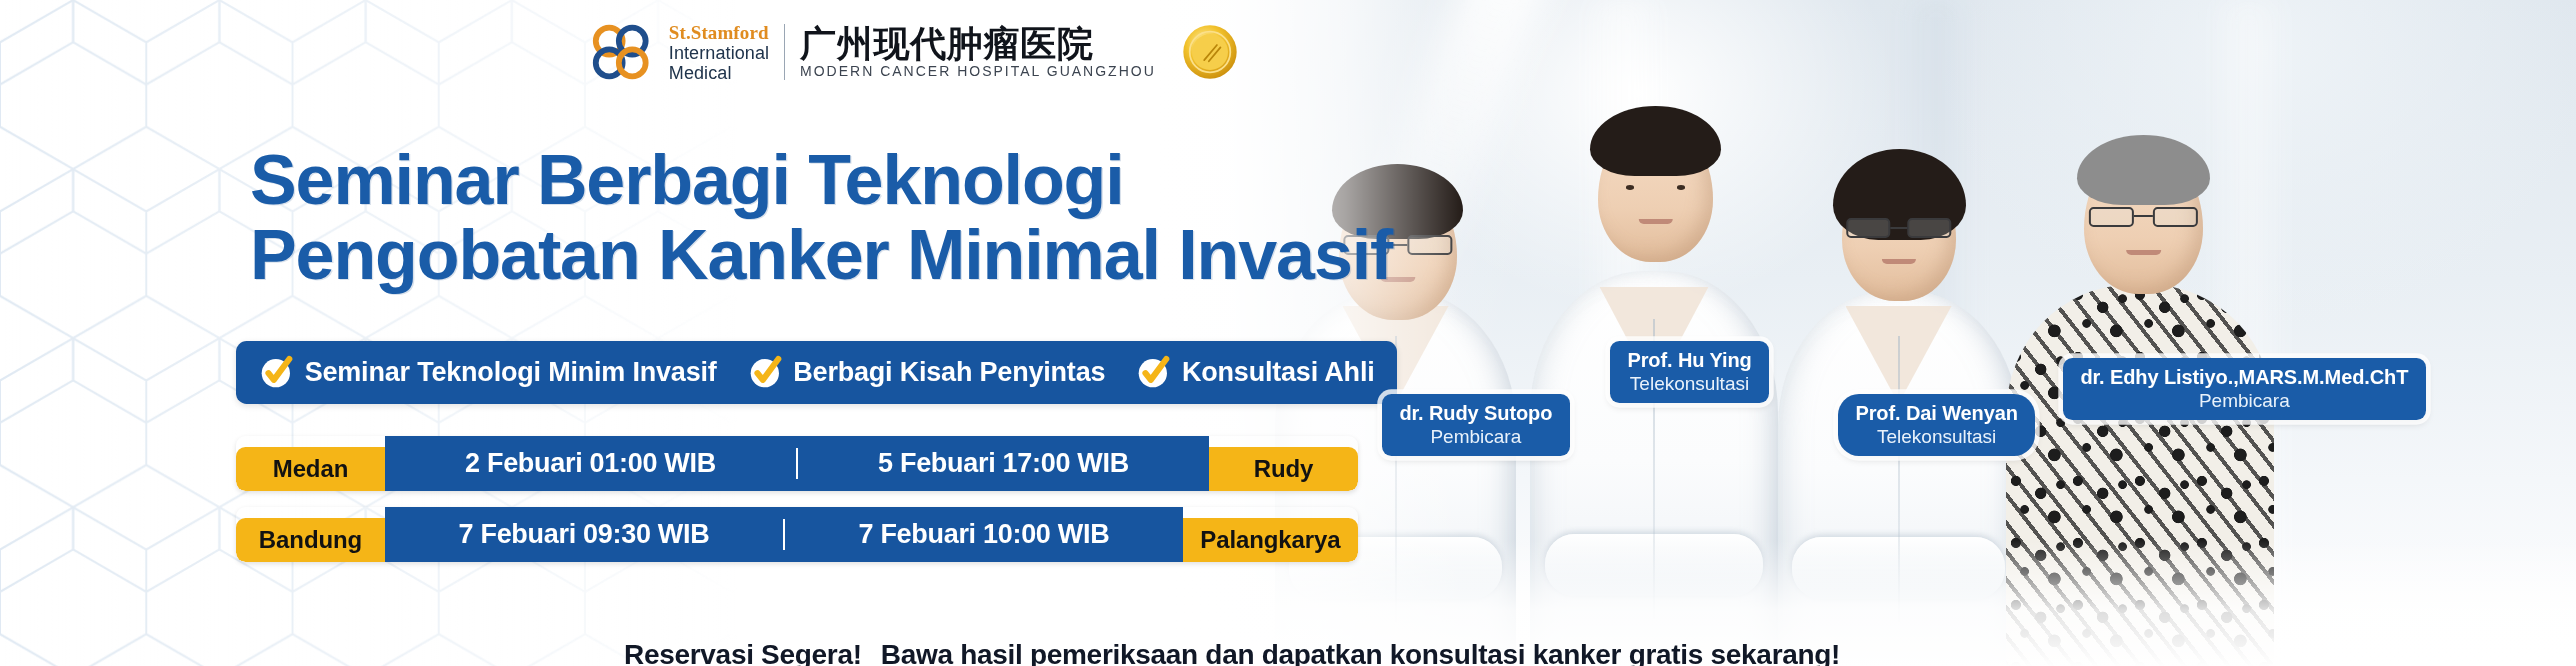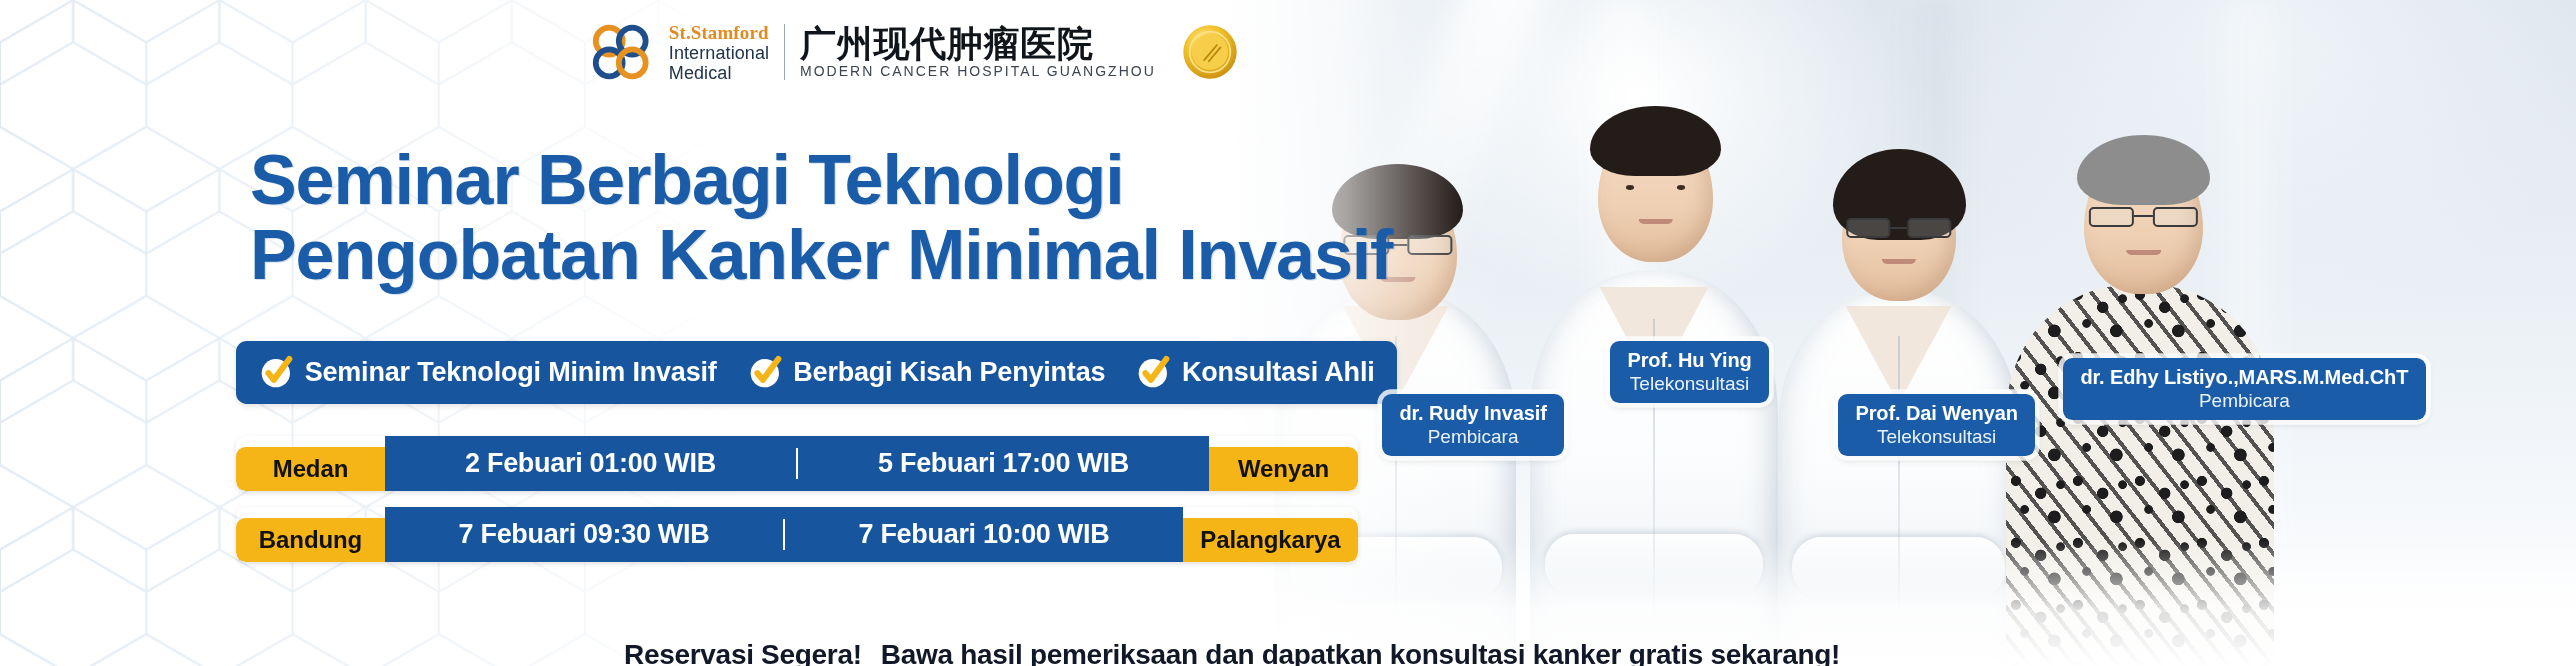--- a/index.html
+++ b/index.html
@@ -328,21 +328,21 @@
   .name-badge .role {
     display: block;
     color: #e9f2fb;
     font-size: 19px;
     font-weight: 400;
     white-space: nowrap;
     margin-top: 1.3px;
   }
   #badge-rudy  { left: 1382px; top: 394px; }
   #badge-hu    { left: 1610px; top: 341px; }
-  #badge-dai   { left: 1838px; top: 394px; }
+  #badge-dai   { left: 1838px; top: 394px; border-radius: 21px; }
   #badge-edhy  { left: 2063px; top: 358px; }
 </style>
 </head>
 <body>
 
 <div id="banner">
 
   <svg class="hex-bg" viewBox="0 0 1100 994" preserveAspectRatio="none" aria-hidden="true">
     <defs>
       <pattern id="hexpat" width="218" height="252" patternUnits="userSpaceOnUse">
@@ -496,40 +496,40 @@
   </div>
 
   <div class="schedule">
     <div class="sched-row">
       <div class="city-chip left">Medan</div>
       <div class="time-block">
         <span class="time-text">2 Febuari 01:00 WIB</span>
         <span class="time-divider"></span>
         <span class="time-text">5 Febuari 17:00 WIB</span>
       </div>
-      <div class="city-chip right">Wenyan</div>
+      <div class="city-chip right">Rudy</div>
     </div>
     <div class="sched-row">
       <div class="city-chip left">Bandung</div>
       <div class="time-block">
         <span class="time-text">7 Febuari 09:30 WIB</span>
         <span class="time-divider"></span>
         <span class="time-text">7 Febuari 10:00 WIB</span>
       </div>
       <div class="city-chip right">Palangkarya</div>
     </div>
   </div>
 
   <div class="cta">
     <span>Reservasi Segera!</span>
     <span>Bawa hasil pemeriksaan dan dapatkan konsultasi kanker gratis sekarang!</span>
   </div>
 
   <div class="name-badge" id="badge-rudy">
-    <span class="nm">dr. Rudy Invasif</span>
+    <span class="nm">dr. Rudy Sutopo</span>
     <span class="role">Pembicara</span>
   </div>
   <div class="name-badge" id="badge-hu">
     <span class="nm">Prof. Hu Ying</span>
     <span class="role">Telekonsultasi</span>
   </div>
   <div class="name-badge" id="badge-dai">
     <span class="nm">Prof. Dai Wenyan</span>
     <span class="role">Telekonsultasi</span>
   </div>

